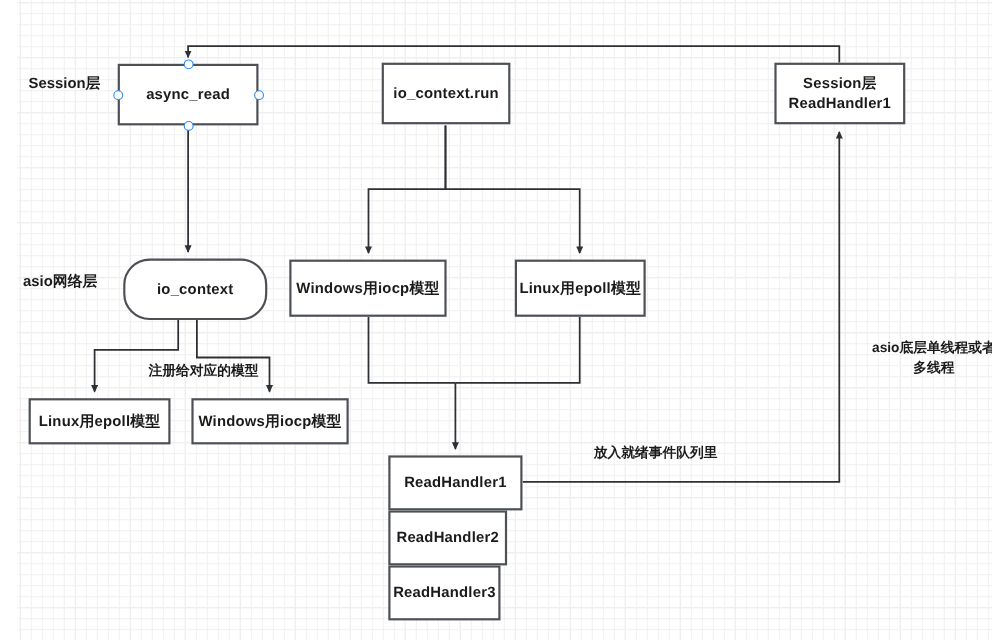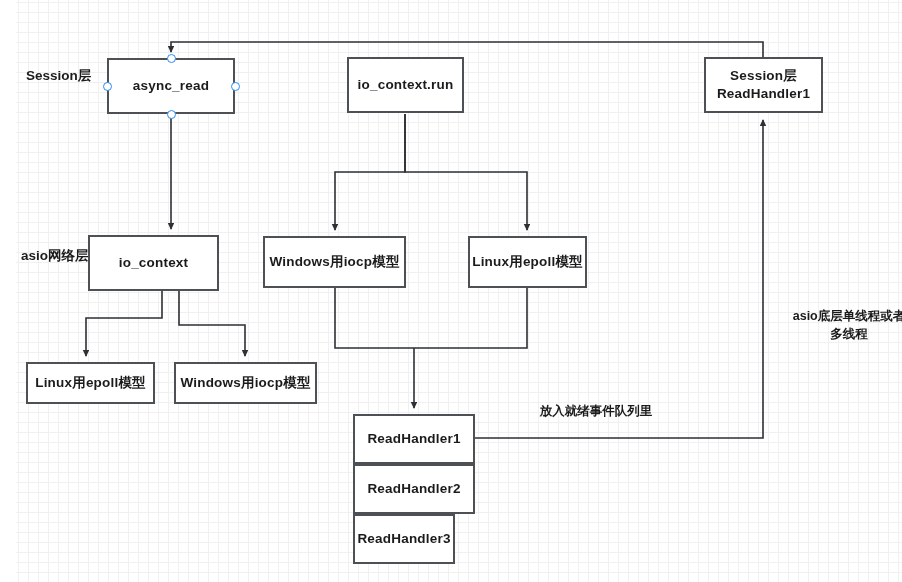--- a/index.html
+++ b/index.html
@@ -113,31 +113,32 @@
     <path d="M459,438 L747,438 L747,120" fill="none" stroke="#2d3034" stroke-width="1.6" marker-end="url(#arrow)"></path>
   </svg>
 
   <div class="layer-label" style="left:10px; top:67px;">Session层</div>
   <div class="layer-label" style="left:5px; top:247px;">asio网络层</div>
 
   <div class="node selected" style="left:91px; top:58px; width:128px; height:56px;text-align:center;">async_read</div>
   <div class="node" style="left:331px; top:57px; width:117px; height:56px;text-align:center;">io_context.run</div>
   <div class="node" style="left:688px; top:57px; width:119px; height:56px;">Session层
 ReadHandler1</div>
-  <div class="node" style="left:72px; top:235px; width:131px; height:56px;">io_context</div>
+  <div class="node" style="left:96px; top:235px; width:131px; height:56px;border-radius:24px;">io_context</div>
   <div class="node" style="left:247px; top:236px; width:143px; height:52px;">Windows用iocp模型</div>
   <div class="node" style="left:452px; top:236px; width:119px; height:52px;">Linux用epoll模型</div>
   <div class="node" style="left:10px; top:362px; width:129px; height:42px;">Linux用epoll模型</div>
   <div class="node" style="left:158px; top:362px; width:143px; height:42px;">Windows用iocp模型</div>
   <div class="node" style="left:337px; top:414px; width:122px; height:50px;">ReadHandler1</div>
-  <div class="node" style="left:337px; top:464px; width:122px; height:50px;">ReadHandler2</div>
+  <div class="node" style="left:337px; top:464px; width:108px; height:50px;">ReadHandler2</div>
   <div class="node" style="left:337px; top:514px; width:102px; height:50px;">ReadHandler3</div>
 
   <div class="handle" style="left:155px; top:58px;"></div>
   <div class="handle" style="left:91px; top:86px;"></div>
   <div class="handle" style="left:219px; top:86px;"></div>
   <div class="handle" style="left:155px; top:114px;"></div>
 
+  <div class="edge-label" style="left:89px; top:328px; width:160px;">注册给对应的模型</div>
   <div class="edge-label" style="left:500px; top:402px; width:160px;text-align:center;">放入就绪事件队列里</div>
   <div class="edge-label" style="left:758px; top:307px; width:150px;">asio底层单线程或者
 多线程</div>
 
 </div>
 
 </body></html>

